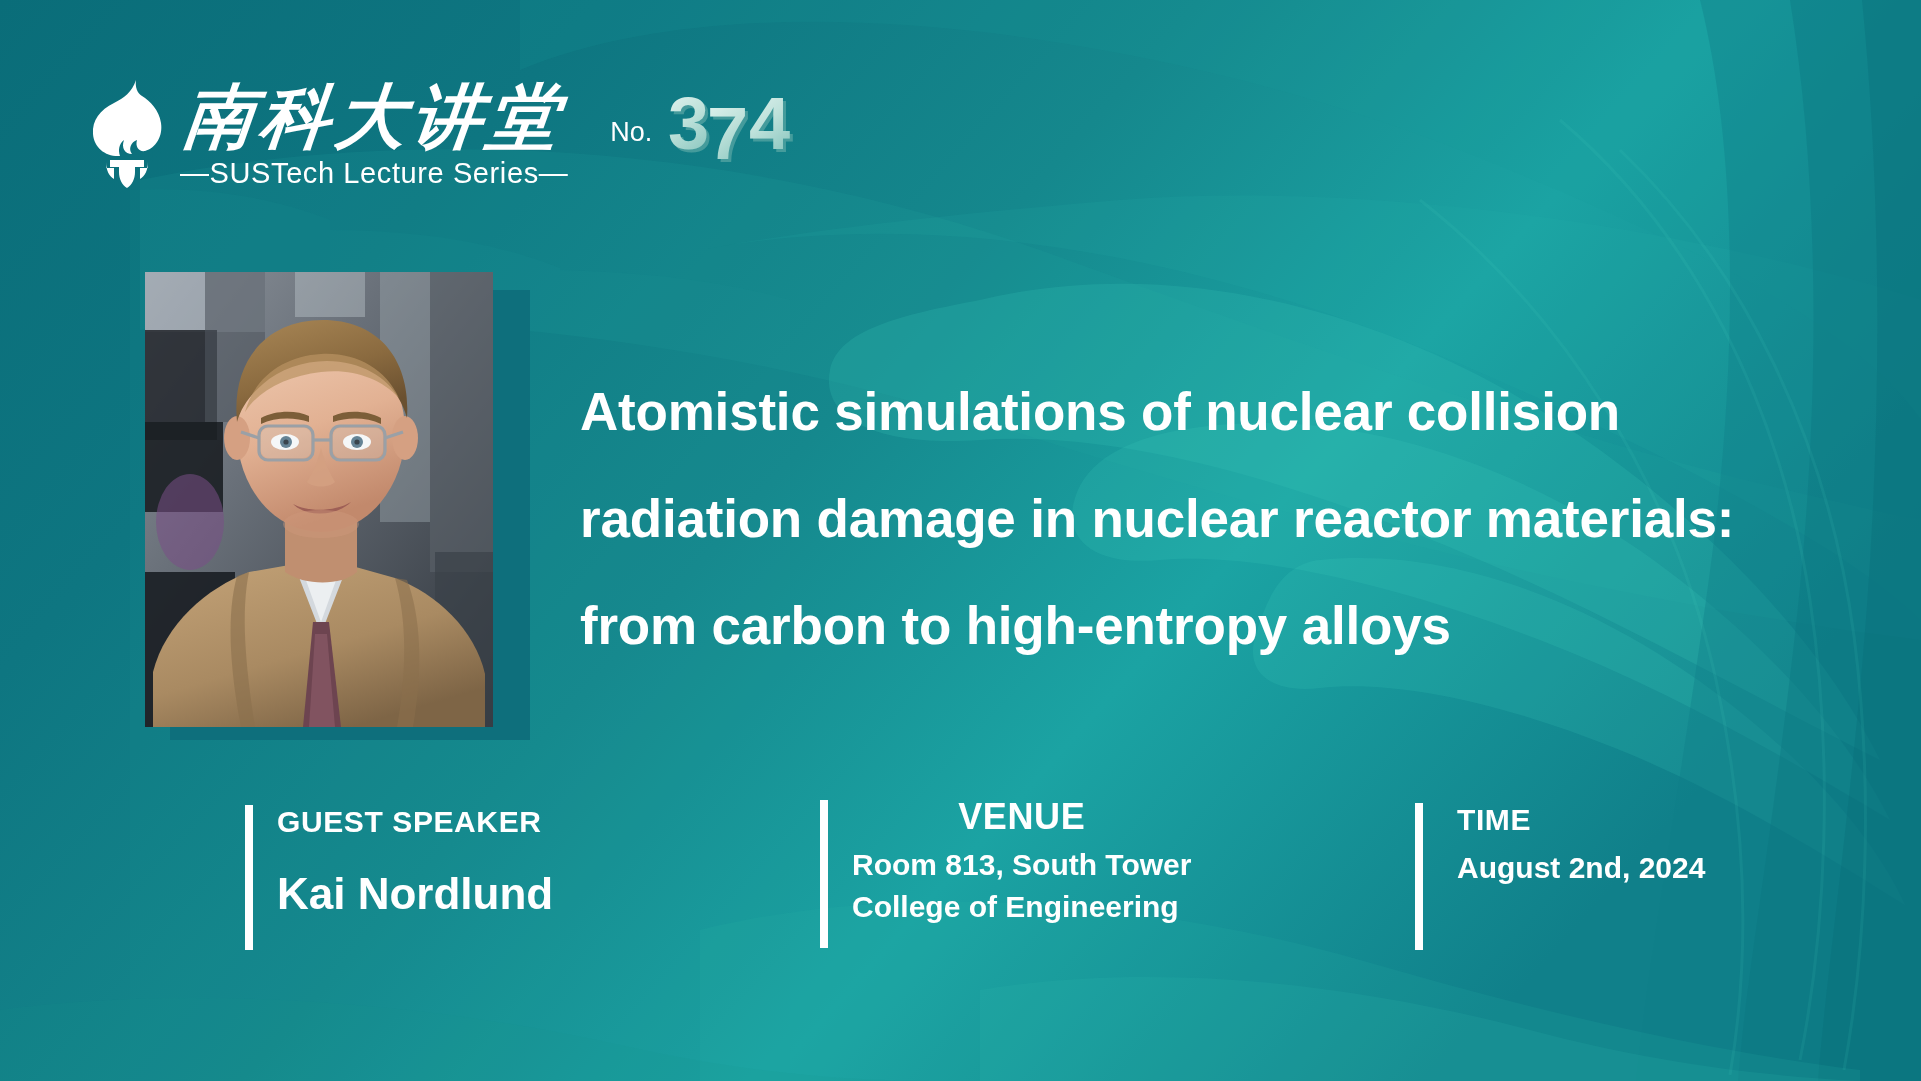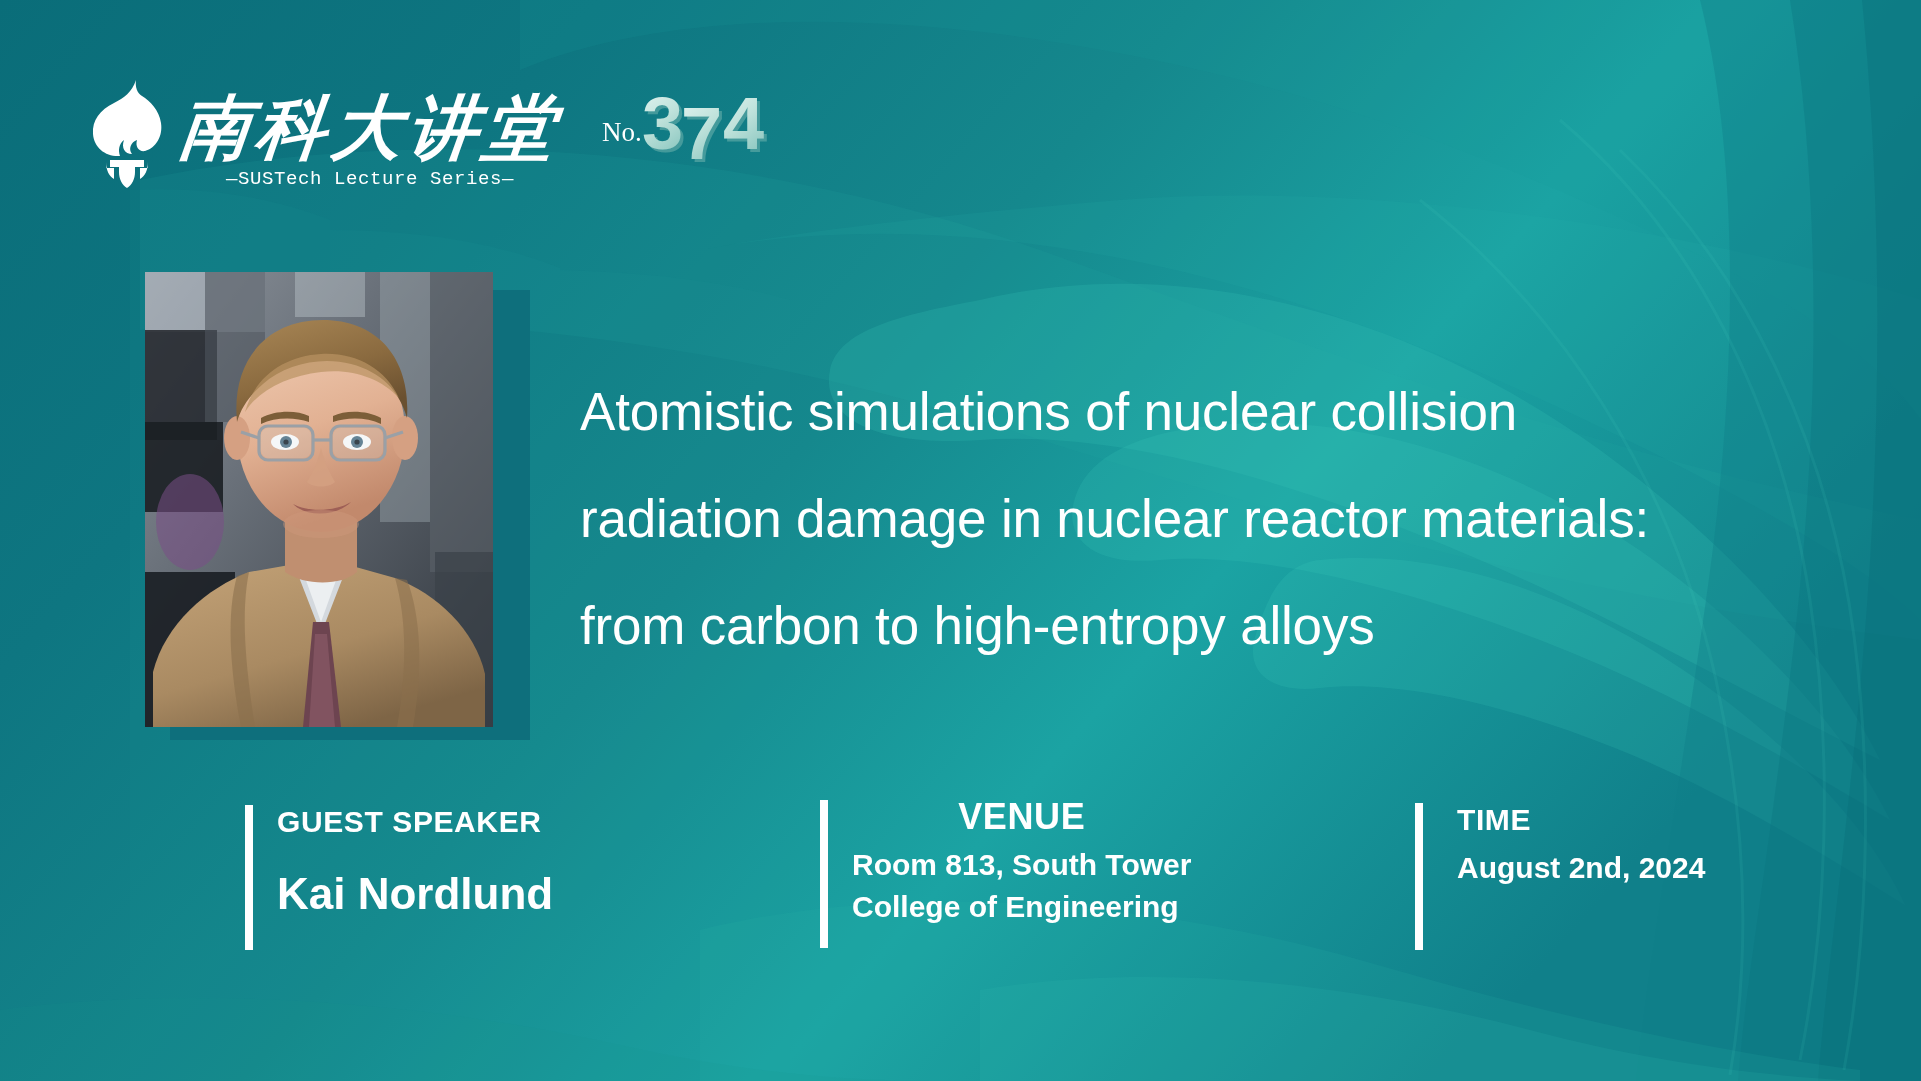--- a/index.html
+++ b/index.html
@@ -20,38 +20,38 @@
   .logo-block{display:flex;align-items:flex-end;}
   .torch{width:78px;height:112px;margin-right:14px;flex:none;}
   .logo-text{display:flex;flex-direction:column;align-items:center;}
   .cn-title{
     font-family:"Liberation Serif",serif;
     font-size:70px;font-weight:700;font-style:italic;color:#ffffff;
     letter-spacing:6px;line-height:0.96;white-space:nowrap;
     transform:skewX(-6deg);
   }
   .en-title{
-    font-family:Liberation Mono, monospace;
-    font-size:19px;color:#ffffff;white-space:nowrap;letter-spacing:0.6px;
+    font-family:Liberation Sans, sans-serif;
+    font-size:29px;color:#ffffff;white-space:nowrap;letter-spacing:0.6px;
     margin-top:6px;
   }
   .no-block{display:flex;align-items:center;margin-left:42px;margin-bottom:10px;}
-  .no-label{font-family:Liberation Serif, serif;font-size:27px;color:#ffffff;margin-right:0;}
+  .no-label{font-family:Liberation Sans, sans-serif;font-size:27px;color:#ffffff;margin-right:16px;}
   .no-num{position:relative;height:96px;width:136px;}
   .no-num svg{position:absolute;left:0;top:0;}
 
   
   #portrait-frame{position:absolute;left:170px;top:290px;width:360px;height:450px;background:#0e6f7c;}
   #portrait{position:absolute;left:145px;top:272px;width:348px;height:455px;overflow:hidden;background:#2b3138;}
   #portrait svg{display:block;}
 
   
   #title{position:absolute;left:580px;top:358px;width:1290px;}
   .tline{
-    color:#ffffff;font-weight:400;font-size:53px;line-height:107px;
+    color:#ffffff;font-weight:700;font-size:53px;line-height:107px;
     letter-spacing:-0.2px;white-space:nowrap;
     font-family:"Liberation Sans",sans-serif;
   }
 
   
   #info{position:absolute;left:15px;top:800px;width:1921px;height:190px;}
   .info-block{position:absolute;display:flex;align-items:flex-start;}
   .vbar{width:8px;background:#ffffff;flex:none;margin-right:24px;}
   .ilabel{color:#ffffff;font-weight:700;letter-spacing:0.6px;}
   .ivalue{color:#ffffff;font-weight:700;}

